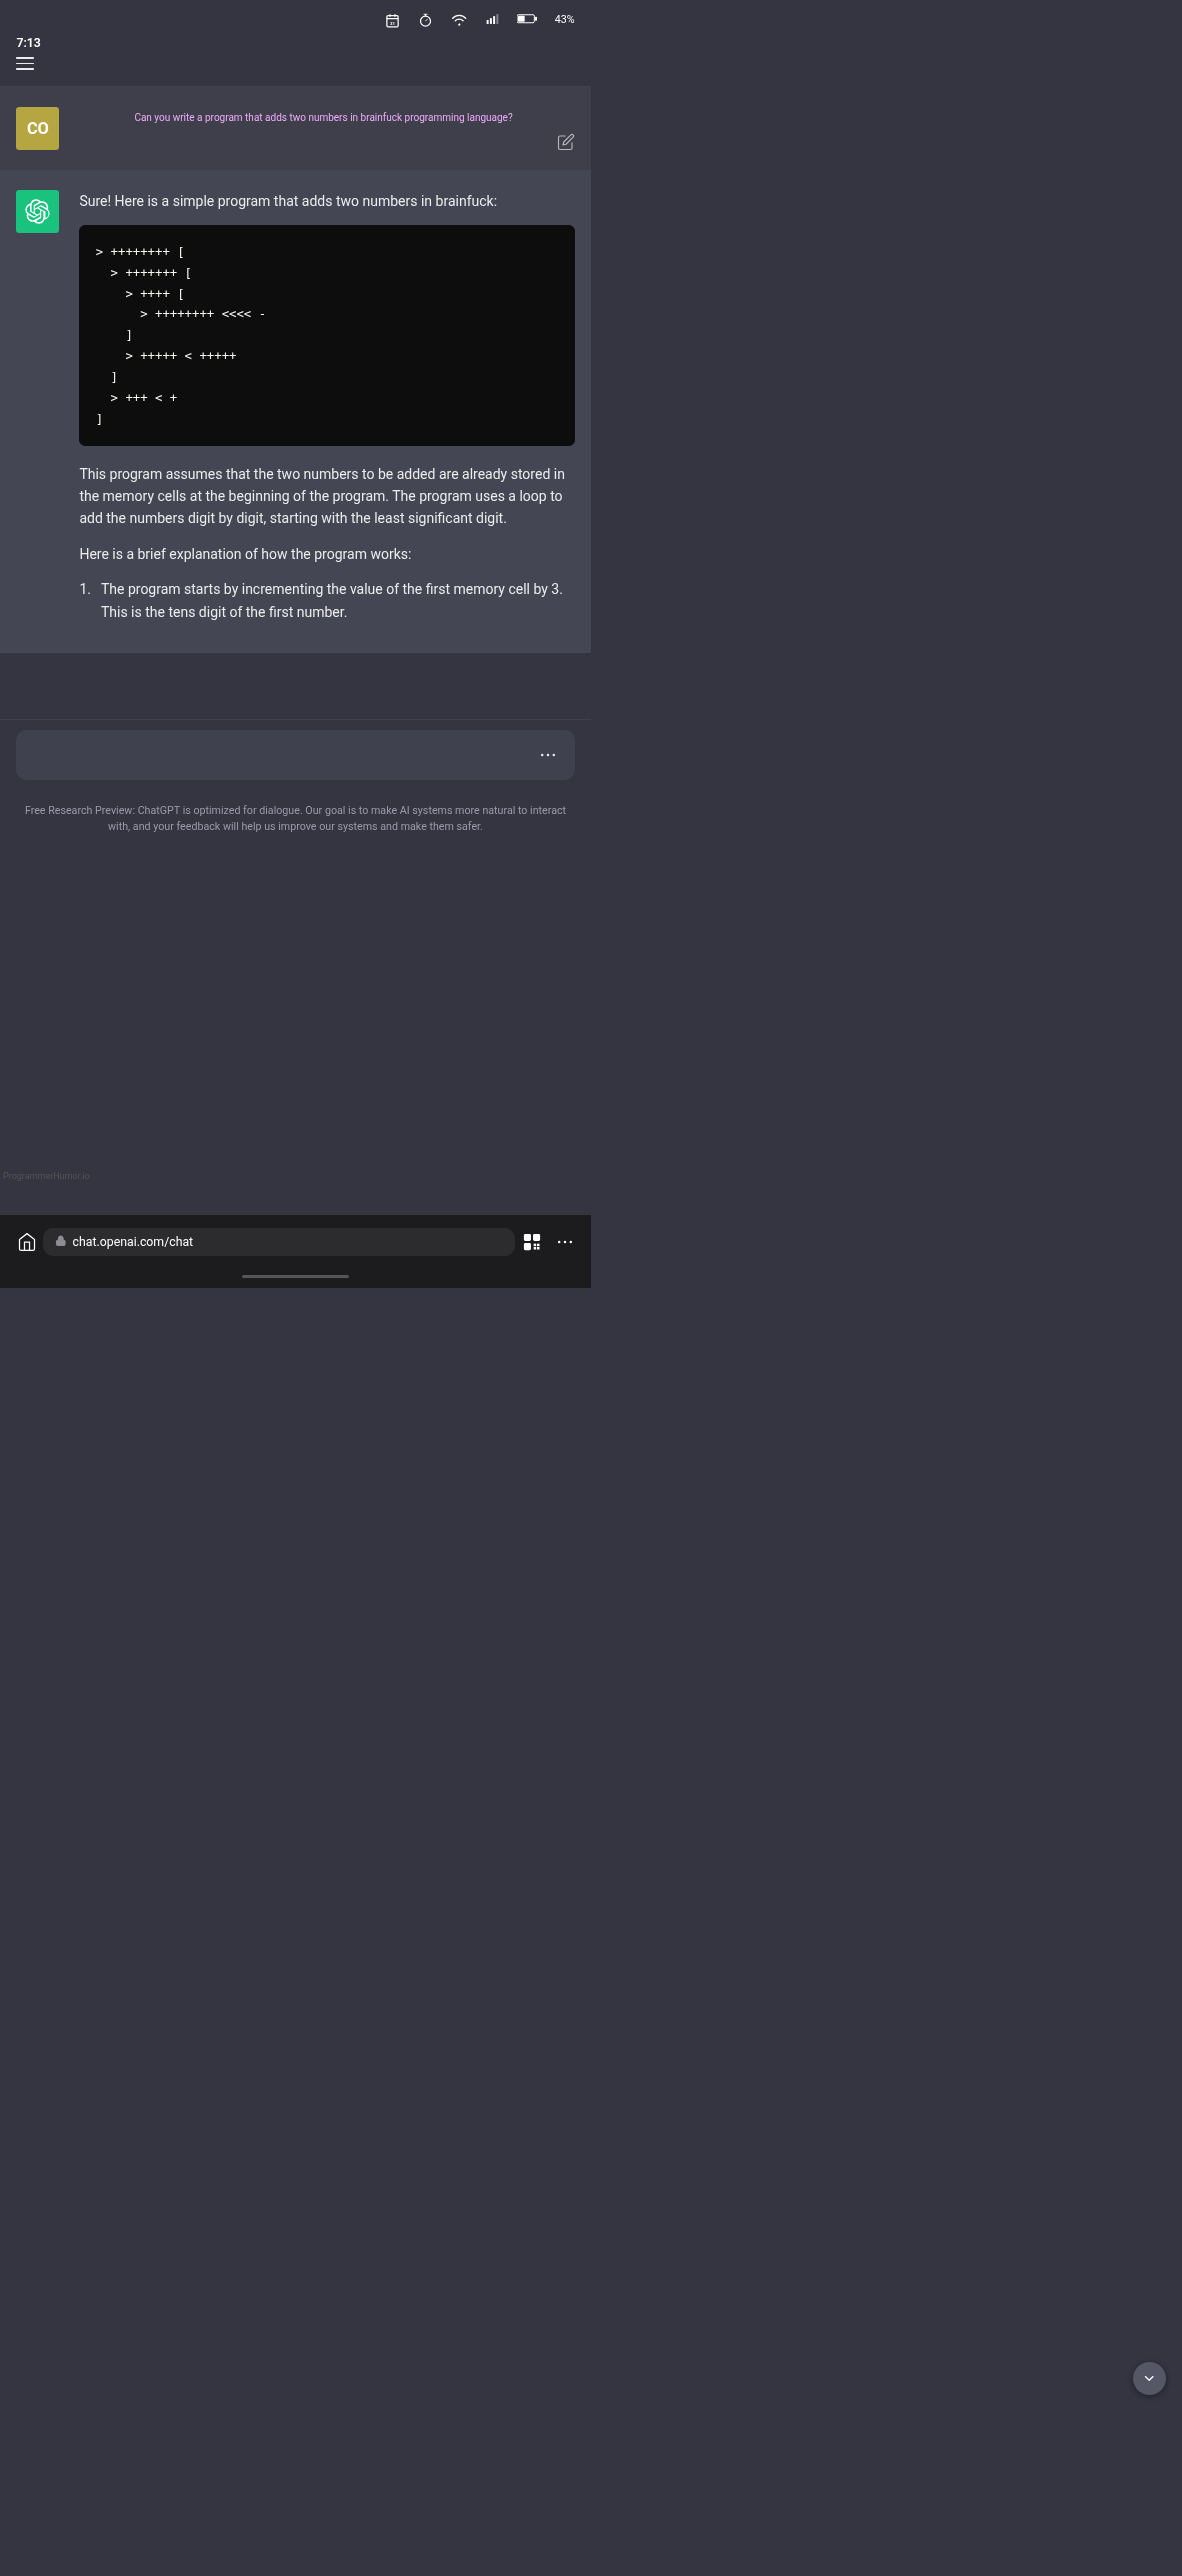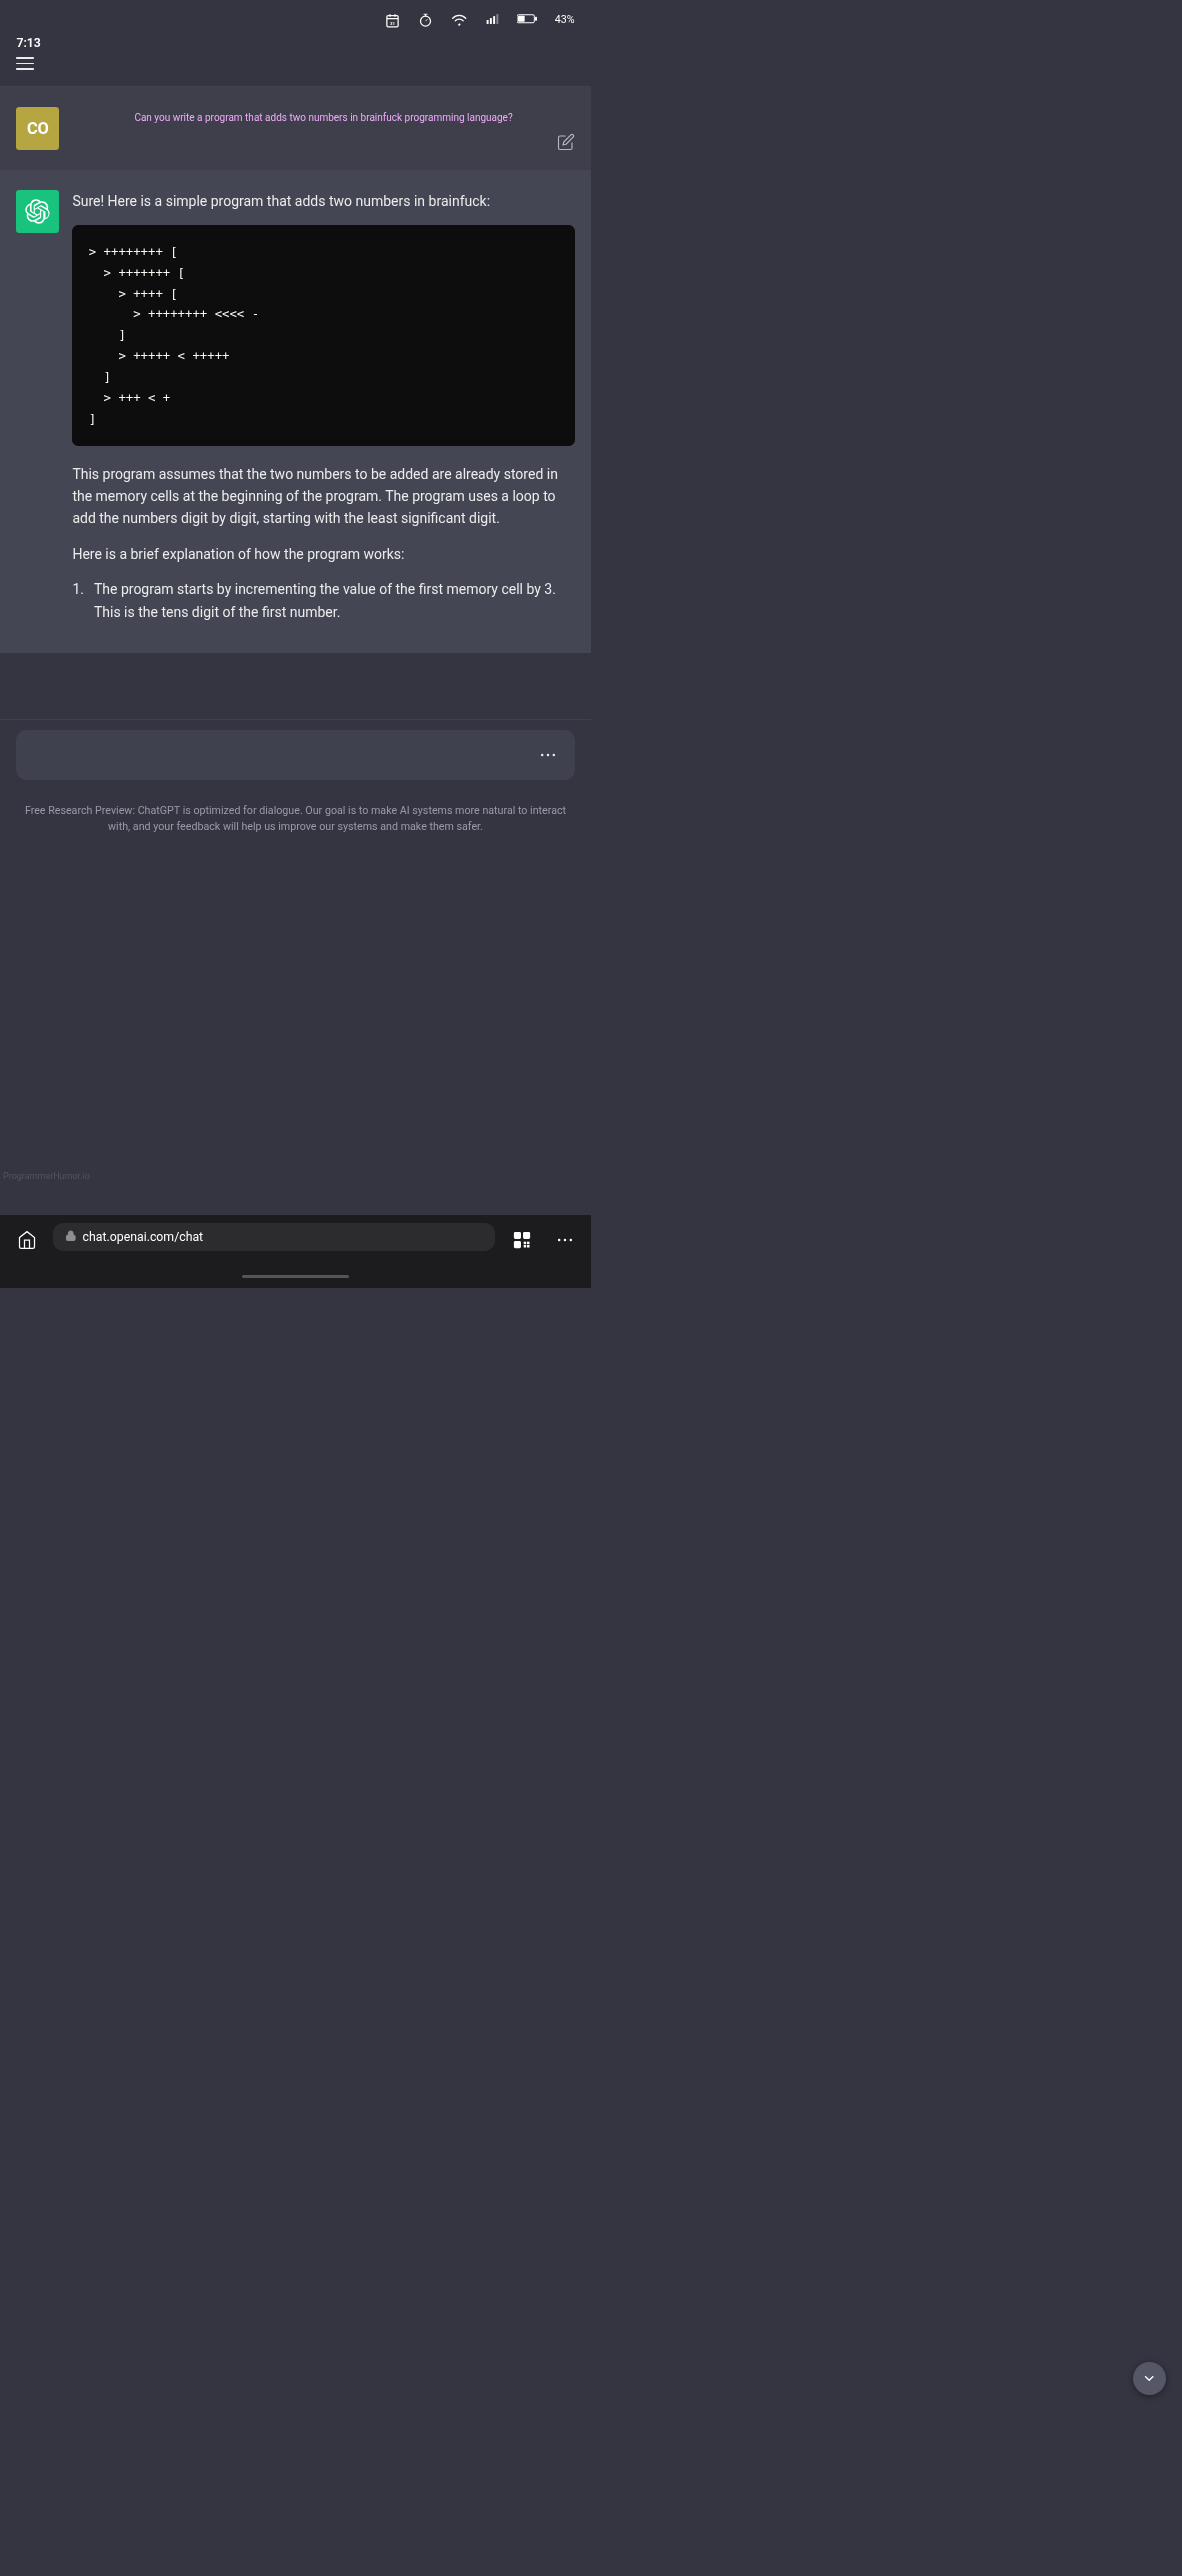--- a/index.html
+++ b/index.html
@@ -111,21 +111,21 @@
       fill: none;
       stroke: #ececec;
       stroke-width: 1.5;
     }
 
     
     .ai-message {
       background: #444654;
       padding: 20px 16.4px;
       display: flex;
-      gap: 13px;
+      gap: 20px;
       align-items: flex-start;
     }
     .ai-avatar {
       width: 43px;
       height: 43px;
       background: #19c37d;
       border-radius: 3.3px;
       display: flex;
       align-items: center;
       justify-content: center;
@@ -261,22 +261,21 @@
       font-size: 10.7px;
       line-height: 1.5;
       color: #9a9aaa;
     }
 
     
     .browser-bar {
       background: #1c1c1e;
       padding: 8.2px 10px;
       display: flex;
-      align-items: flex-start;
-      gap: 10px;
+      align-items: center;
       height: 53px;
     }
     .browser-icon {
       display: flex;
       align-items: center;
       justify-content: center;
       width: 33px;
       height: 33px;
       cursor: pointer;
     }

